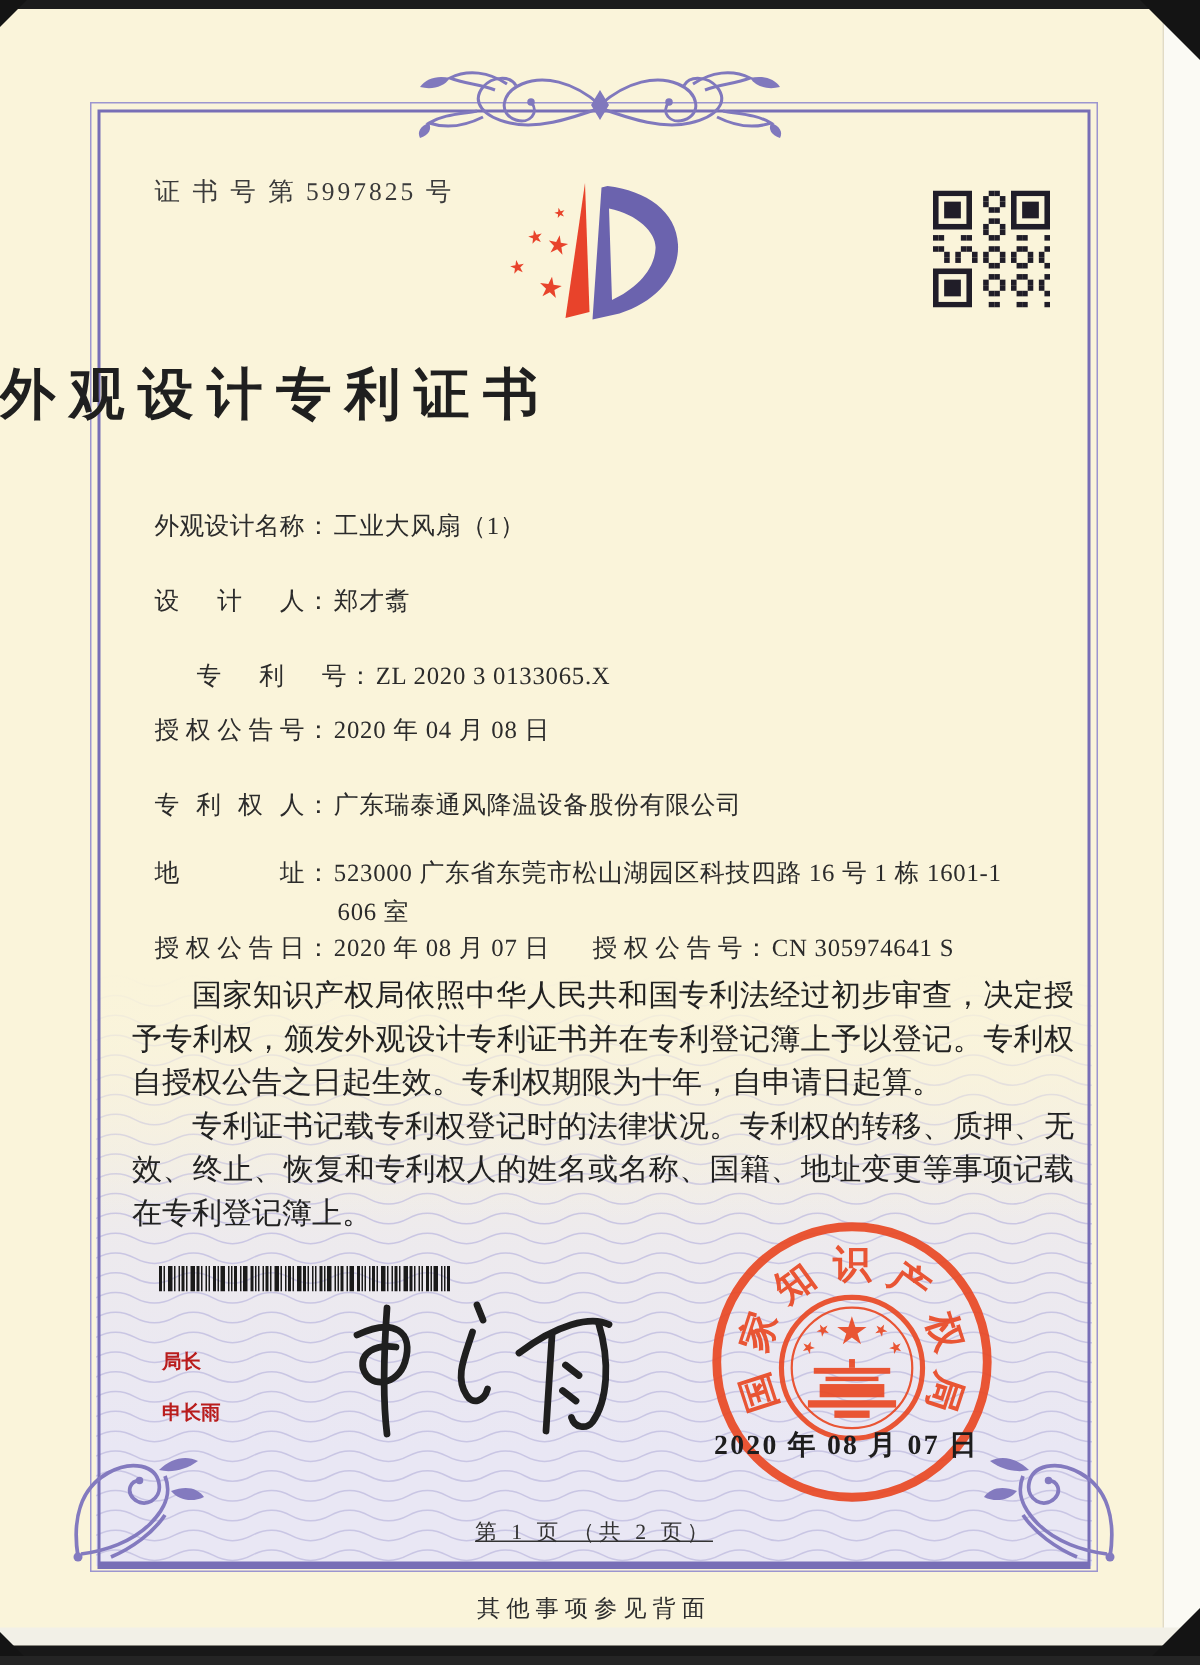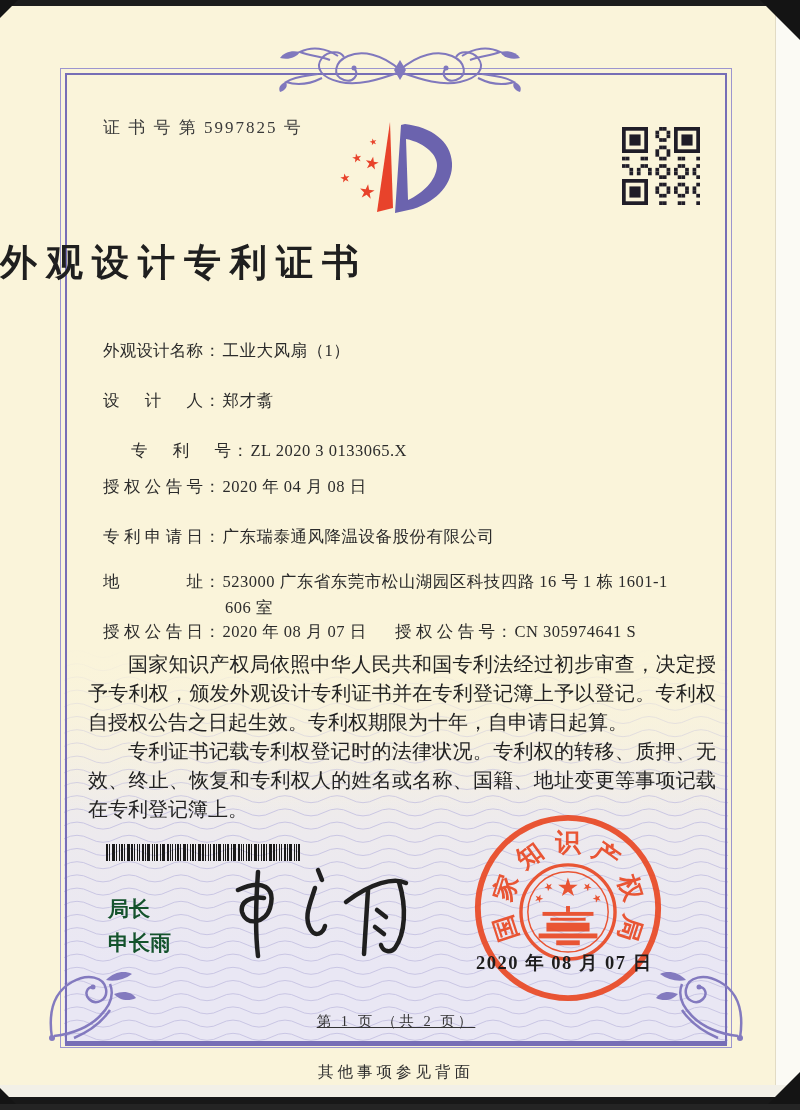--- a/index.html
+++ b/index.html
@@ -31,22 +31,22 @@
   .cert-no{left:103px;top:116px;font-size:17px;letter-spacing:2px;color:#3a3a3a;}
   .title{left:0;top:238px;width:792px;text-align:left;font-size:37px;font-weight:600;
          letter-spacing:9px;color:#1f1f1f;}
   .fields{left:103px;top:340px;width:612px;font-size:16.5px;}
   .frow{position:absolute;white-space:nowrap;line-height:22px;}
   .flabel{display:inline-block;width:100px;text-align:justify;text-align-last:justify;vertical-align:top;}
   .fcolon{margin:0 2px 0 1px;}
   .fvalue{letter-spacing:.5px;}
   .paras{left:88px;top:650px;width:628px;font-size:20px;line-height:1.45;text-align:justify;color:#222;}
   .paras p{margin:0;text-indent:2em;}
-  .director{left:108px;top:892px;font-family:Liberation Sans, sans-serif;
-            font-size:21px;font-weight:600;color:#14532d;line-height:34px;}
+  .director{left:108px;top:892px;font-family:Liberation Mono, monospace;
+            font-size:13px;font-weight:600;color:#b91c1c;line-height:34px;}
   .issue-date{left:476px;top:950px;font-size:18.5px;font-weight:600;letter-spacing:1.5px;color:#1d1d1d;}
   .footer{left:0;top:1012px;width:792px;text-align:center;font-size:14.5px;letter-spacing:3px;color:#333;text-decoration:underline;}
   .backnote{left:0;top:1062px;width:792px;text-align:center;font-size:15.5px;letter-spacing:4px;color:#2e2e2e;}
 </style>
 </head>
 <body>
 
 <div class="page">
 
   <div class="abs wave-box wave-tint"></div>
@@ -209,21 +209,21 @@
     <div class="frow" style="top:50px;">
       <span class="flabel">设计人</span><span class="fcolon">：</span><span class="fvalue">郑才翥</span>
     </div>
     <div class="frow" style="top:100px;margin-left:28px;">
       <span class="flabel">专利号</span><span class="fcolon">：</span><span class="fvalue">ZL 2020 3 0133065.X</span>
     </div>
     <div class="frow" style="top:136px;">
       <span class="flabel">授权公告号</span><span class="fcolon">：</span><span class="fvalue">2020 年 04 月 08 日</span>
     </div>
     <div class="frow" style="top:186px;">
-      <span class="flabel">专利申请日</span><span class="fcolon">：</span><span class="fvalue">广东瑞泰通风降温设备股份有限公司</span>
+      <span class="flabel">专利权人</span><span class="fcolon">：</span><span class="fvalue">广东瑞泰通风降温设备股份有限公司</span>
     </div>
     <div class="frow" style="top:231px;">
       <span class="flabel">地址</span><span class="fcolon">：</span><span class="fvalue">523000 广东省东莞市松山湖园区科技四路 16 号 1 栋 1601-1</span>
     </div>
     <div class="frow" style="top:257px;left:122px;">
       <span class="fvalue">606 室</span>
     </div>
     <div class="frow" style="top:281px;">
       <span class="flabel">授权公告日</span><span class="fcolon">：</span><span class="fvalue">2020 年 08 月 07 日</span>
     </div>

